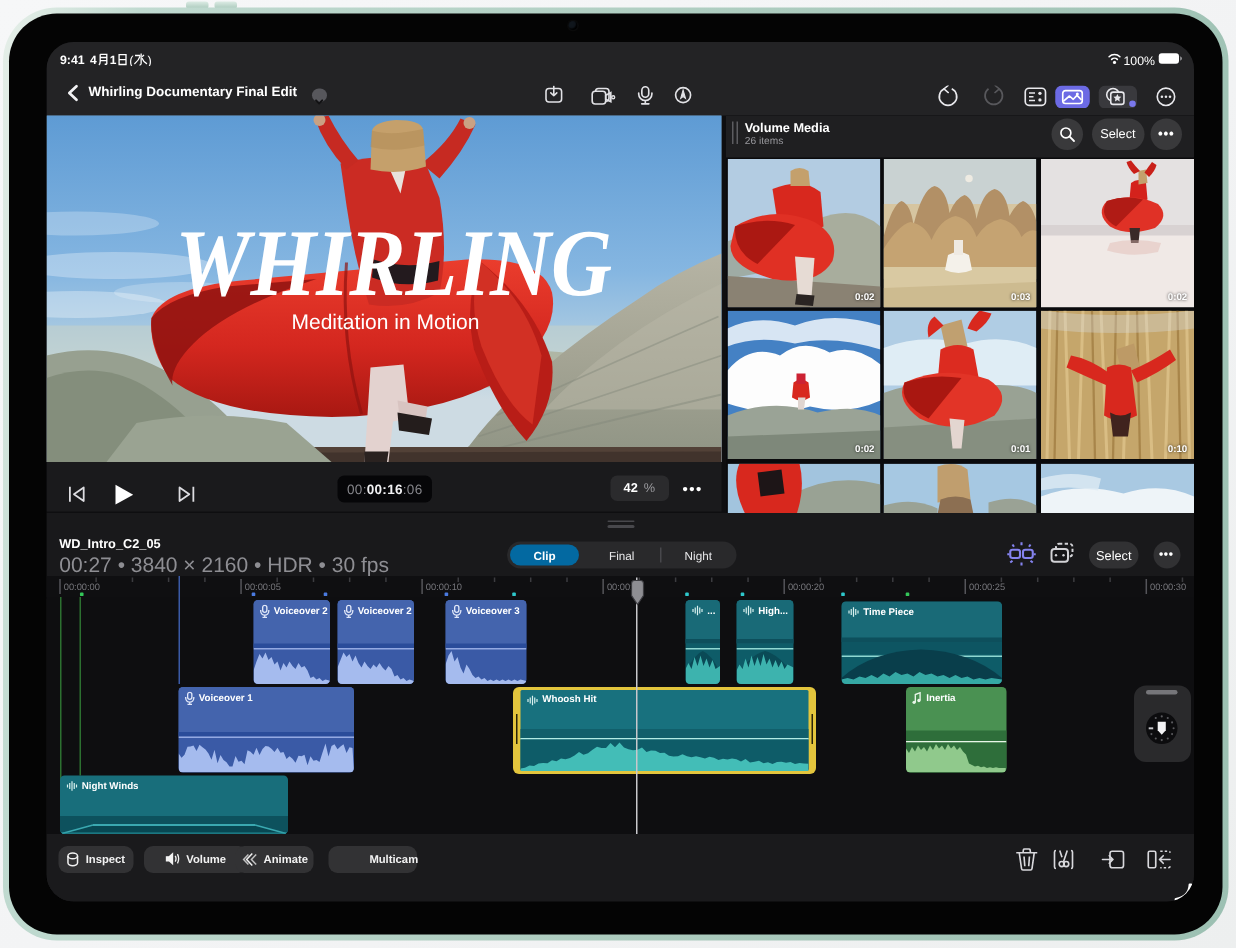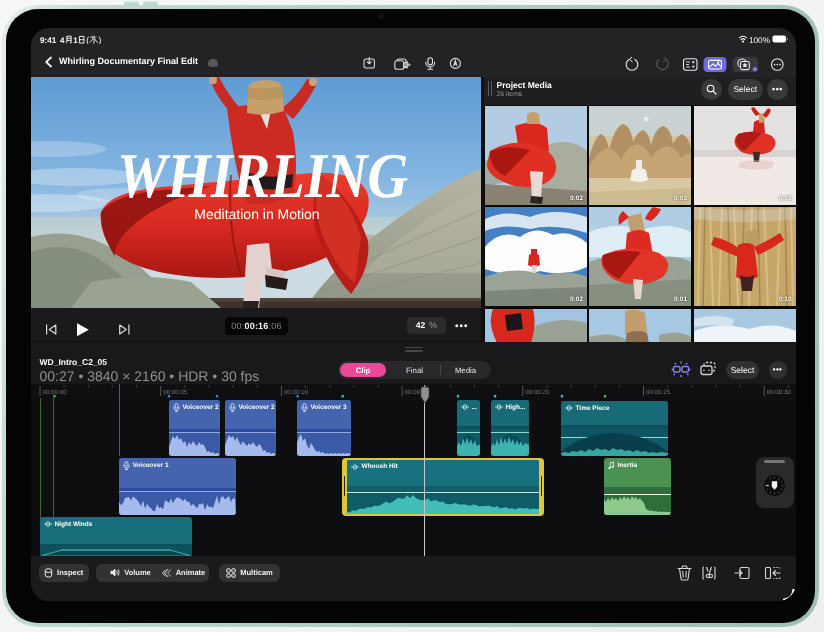--- a/index.html
+++ b/index.html
@@ -256,21 +256,21 @@
         <path d="M33 3.2 L44.8 9.75 L33 16.3 Z" fill="#ffffff"></path>
       </svg>
       <div class="abs" style="left:194px;top:9px;width:63px;height:17.5px;background:#060608;border-radius:4.5px;color:#86868b;font-size:9px;display:flex;align-items:center;justify-content:center;letter-spacing:0.2px;">00:<b style="color:#f2f2f4;">00:16</b>:<span>06</span></div>
       <div class="abs" style="left:376px;top:8.5px;width:38.5px;height:17.5px;background:#2b2b2d;border-radius:4.5px;color:#fff;font-size:8.5px;font-weight:bold;display:flex;align-items:center;justify-content:center;gap:4px;">42 <span style="color:#9a9a9e;font-weight:normal;">%</span></div>
       <div class="abs" style="left:424px;top:12.5px;color:#fff;font-size:10px;font-weight:bold;letter-spacing:1px;">•••</div>
     </div>
     <div class="abs" id="panel">
       <div class="abs" style="left:0;top:0;width:312px;height:28px;background:#1f1f21;"></div>
       <div class="abs" style="left:3.5px;top:4px;width:1.5px;height:15px;background:#5c5c60;"></div>
       <div class="abs" style="left:6.5px;top:4px;width:1.5px;height:15px;background:#5c5c60;"></div>
-      <div class="abs" style="left:12.5px;top:3px;color:#fff;font-size:8.5px;font-weight:bold;">Project Media</div>
+      <div class="abs" style="left:12.5px;top:3px;color:#fff;font-size:8.5px;font-weight:bold;">Volume Media</div>
       <div class="abs" style="left:12.5px;top:13.5px;color:#98989d;font-size:6.8px;">26 items</div>
       <div class="abs pill" style="left:216.5px;top:1.5px;width:21px;height:21px;">
         <svg width="11" height="11" viewBox="0 0 11 11">
             <circle cx="4.6" cy="4.6" r="3.3" fill="none" stroke="#fff" stroke-width="1.1"></circle>
             <path d="M7.1 7.1 L10 10" stroke="#fff" stroke-width="1.2" stroke-linecap="round"></path>
           </svg>
       </div>
       <div class="abs pill" style="left:244px;top:1.5px;width:34.5px;height:21px;font-size:8.5px;">Select</div>
       <div class="abs pill" style="left:283px;top:1.5px;width:21px;height:21px;font-weight:bold;font-size:9px;letter-spacing:0.5px;">•••</div>
       <div class="abs thumb" style="left:1px;top:29px;">
@@ -400,24 +400,24 @@
         <path d="M0 10 Q20 4 40 10 L38 18 Q18 14 0 18 Z" fill="#ddebf4" opacity="0.8"></path>
       </svg>
         </div>
     </div>
     <div class="abs" id="timeline">
       <div class="abs" style="left:373.5px;top:4.5px;width:18px;height:1.5px;background:#48484c;border-radius:1px;"></div>
       <div class="abs" style="left:373.5px;top:8px;width:18px;height:1.5px;background:#48484c;border-radius:1px;"></div>
       <div class="abs" style="left:8.5px;top:14.5px;color:#fff;font-size:8.5px;font-weight:bold;">WD_Intro_C2_05</div>
       <div class="abs" style="left:8.5px;top:26px;color:#8e8e93;font-size:14px;">00:27 • 3840 × 2160 • HDR • 30 fps</div>
       <div class="abs" style="left:306.5px;top:19px;width:153.5px;height:18px;background:#29292b;border-radius:9px;">
-        <div class="abs" style="left:2.5px;top:2px;width:46px;height:14px;background:#ec4899;border-radius:7px;color:#fff;font-size:7.8px;font-weight:bold;display:flex;align-items:center;justify-content:center;">Clip</div>
+        <div class="abs" style="left:2.5px;top:2px;width:46px;height:14px;background:#0369a1;border-radius:7px;color:#fff;font-size:7.8px;font-weight:bold;display:flex;align-items:center;justify-content:center;">Clip</div>
         <div class="abs" style="left:53px;top:0;width:48px;height:18px;color:#e8e8ea;font-size:7.8px;display:flex;align-items:center;justify-content:center;">Final</div>
         <div class="abs" style="left:102.5px;top:4px;width:1px;height:10px;background:#48484c;"></div>
-        <div class="abs" style="left:104px;top:0;width:48px;height:18px;color:#e8e8ea;font-size:7.8px;display:flex;align-items:center;justify-content:center;">Media</div>
+        <div class="abs" style="left:104px;top:0;width:48px;height:18px;color:#e8e8ea;font-size:7.8px;display:flex;align-items:center;justify-content:center;">Night</div>
       </div>
       <svg class="abs" style="left:640px;top:18px;" width="50" height="20" viewBox="0 0 50 20">
         <g stroke="#8583ef" stroke-width="1.4" fill="none">
           <rect x="2.5" y="6.5" width="6.5" height="5.5" rx="1.5"></rect>
           <rect x="11" y="6.5" width="6.5" height="5.5" rx="1.5"></rect>
           <path d="M4 3 L5 4.5 M10 1.5 L10 3.5 M16 3 L15 4.5 M2.5 15 L4 13.8 M10 17 L10 15 M17.5 15 L16 13.8 M0.5 9.5 L2 9.5 M18 9.5 L19.5 9.5"></path>
         </g>
         <g stroke="#d2d2d6" stroke-width="1.3" fill="none">
           <rect x="33" y="2.5" width="11" height="8.5" rx="2" stroke-dasharray="2.2 1.6"></rect>
           <rect x="30" y="6" width="11" height="8.5" rx="2" fill="#151517"></rect>
@@ -693,21 +693,21 @@
                 <path d="M6.8 2.6 Q7.9 4.5 6.8 6.4 M8.3 1.4 Q9.9 4.5 8.3 7.6"></path>
               </g>
             </svg>Volume</div>
         <div class="tbtn abs" style="left:126px;width:52px;"><svg width="11" height="10" viewBox="0 0 11 10">
               <g stroke="#f2f2f2" fill="none" stroke-width="1">
                 <path d="M7.2 1 L3.4 5 L7.2 9"></path>
                 <path d="M4.6 1.6 L1.4 5 L4.6 8.4" opacity="0.75"></path>
                 <path d="M9.8 1.6 L6.6 5 L9.8 8.4" opacity="0.75"></path>
               </g>
             </svg>Animate</div>
-        <div class="tbtn abs" style="left:188px;width:61px;"><svg width="10" height="10" viewBox="0 0 10 10">
+        <div class="tbtn abs" style="left:188px;width:35px;padding-left:24px;"><svg width="10" height="10" viewBox="0 0 10 10">
               <g stroke="#f2f2f2" fill="none" stroke-width="1">
                 <rect x="0.8" y="0.8" width="3.4" height="3.4" rx="0.8"></rect>
                 <rect x="5.8" y="0.8" width="3.4" height="3.4" rx="0.8"></rect>
                 <rect x="0.8" y="5.8" width="3.4" height="3.4" rx="0.8"></rect>
                 <rect x="5.8" y="5.8" width="3.4" height="3.4" rx="0.8"></rect>
               </g>
             </svg>Multicam</div>
         <svg class="abs" style="left:645px;top:7.5px;" width="110" height="18" viewBox="0 0 110 18">
           <g stroke="#d8d8dc" stroke-width="1.1" fill="none">
             <path d="M3.5 4.5 L5 15 Q5.1 16 6 16 L11 16 Q11.9 16 12 15 L13.5 4.5 M1.5 4.5 L15.5 4.5 M6 4.5 L6.3 2.5 Q6.4 2 7 2 L10 2 Q10.6 2 10.7 2.5 L11 4.5 M6.7 7 L7.2 13.5 M10.3 7 L9.8 13.5"></path>

